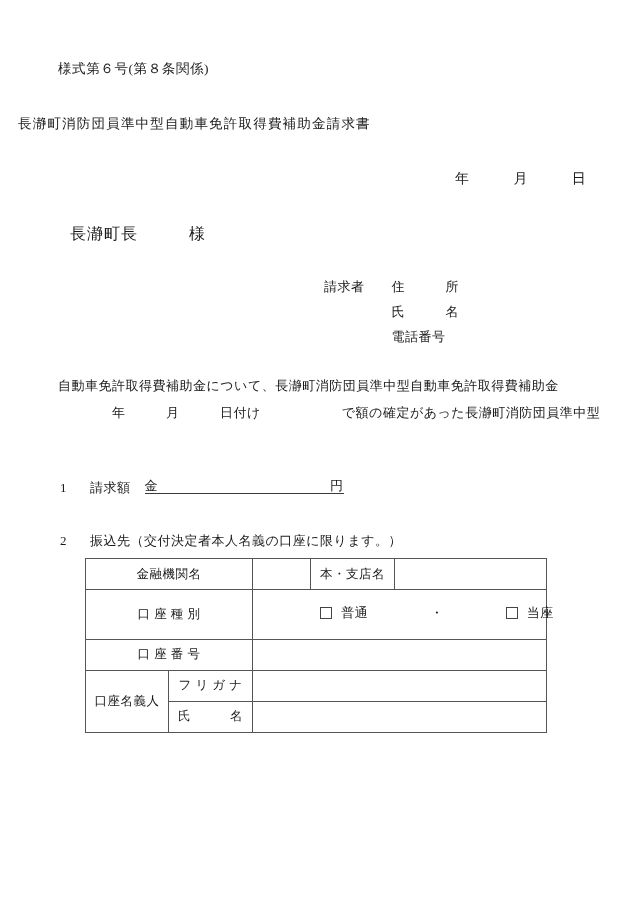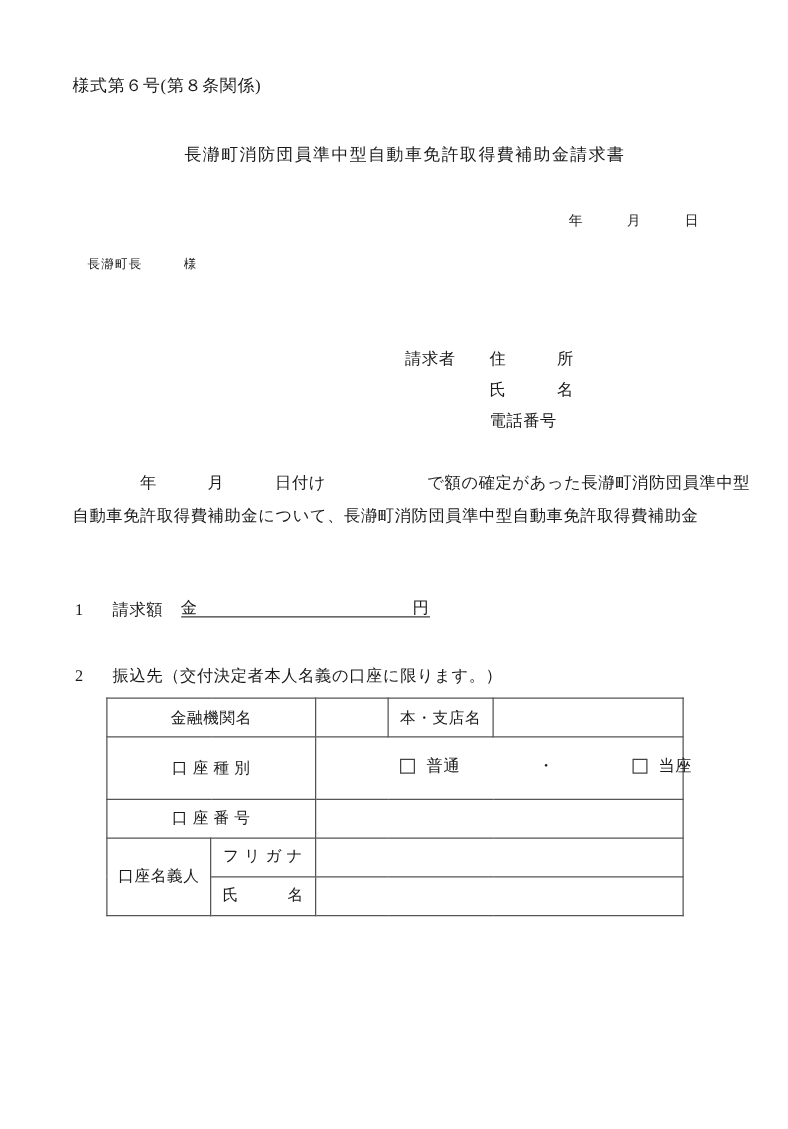--- a/index.html
+++ b/index.html
@@ -36,42 +36,41 @@
     font-size: 13.5px;
     letter-spacing: 0.6px;
   }
 
   
   #doc-title {
     position: absolute;
     left: 0;
     top: 117px;
     width: 630px;
-    text-align: center;
     font-size: 13.5px;
     letter-spacing: 1.2px;
     padding-left: 18px;
     box-sizing: border-box;
   }
 
   
   #date-line {
     position: absolute;
     left: 455px;
     top: 172px;
-    font-size: 11px;
+    font-size: 14px;
     letter-spacing: 0.6px;
   }
 
   
   #addressee {
     position: absolute;
     left: 70px;
-    top: 207px;
-    font-size: 10px;
+    top: 226px;
+    font-size: 16px;
     letter-spacing: 1px;
   }
 
   
   #claimant-block {
     position: absolute;
     left: 296px;
     top: 274px;
     font-size: 13.5px;
     letter-spacing: 0.8px;
@@ -192,22 +191,22 @@
 
   <div id="addressee" class="jp">長瀞町長　　　様</div>
 
   <div id="claimant-block">
     <div class="row jp"><span>請求者</span><span>　　</span><span>住　　　所</span></div>
     <div class="row jp"><span>　　　　　</span><span>氏　　　名</span></div>
     <div class="row jp"><span>　　　　　</span><span>電話番号</span></div>
   </div>
 
   <div id="body-paragraph">
+    <div class="line jp">自動車免許取得費補助金について、長瀞町消防団員準中型自動車免許取得費補助金</div>
     <div class="line jp">　　　　年　　　月　　　日付け　　　　　　で額の確定があった長瀞町消防団員準中型</div>
-    <div class="line jp">自動車免許取得費補助金について、長瀞町消防団員準中型自動車免許取得費補助金</div>
   </div>
 
   <div id="item1">
     <span class="num jp">1</span>
     <span class="lbl jp">請求額</span>
     <span class="money-wrap">
       <span class="yen-mark jp">金</span>
       <span class="blank jp"></span>
       <span class="yen-unit jp">円</span>
     </span>

